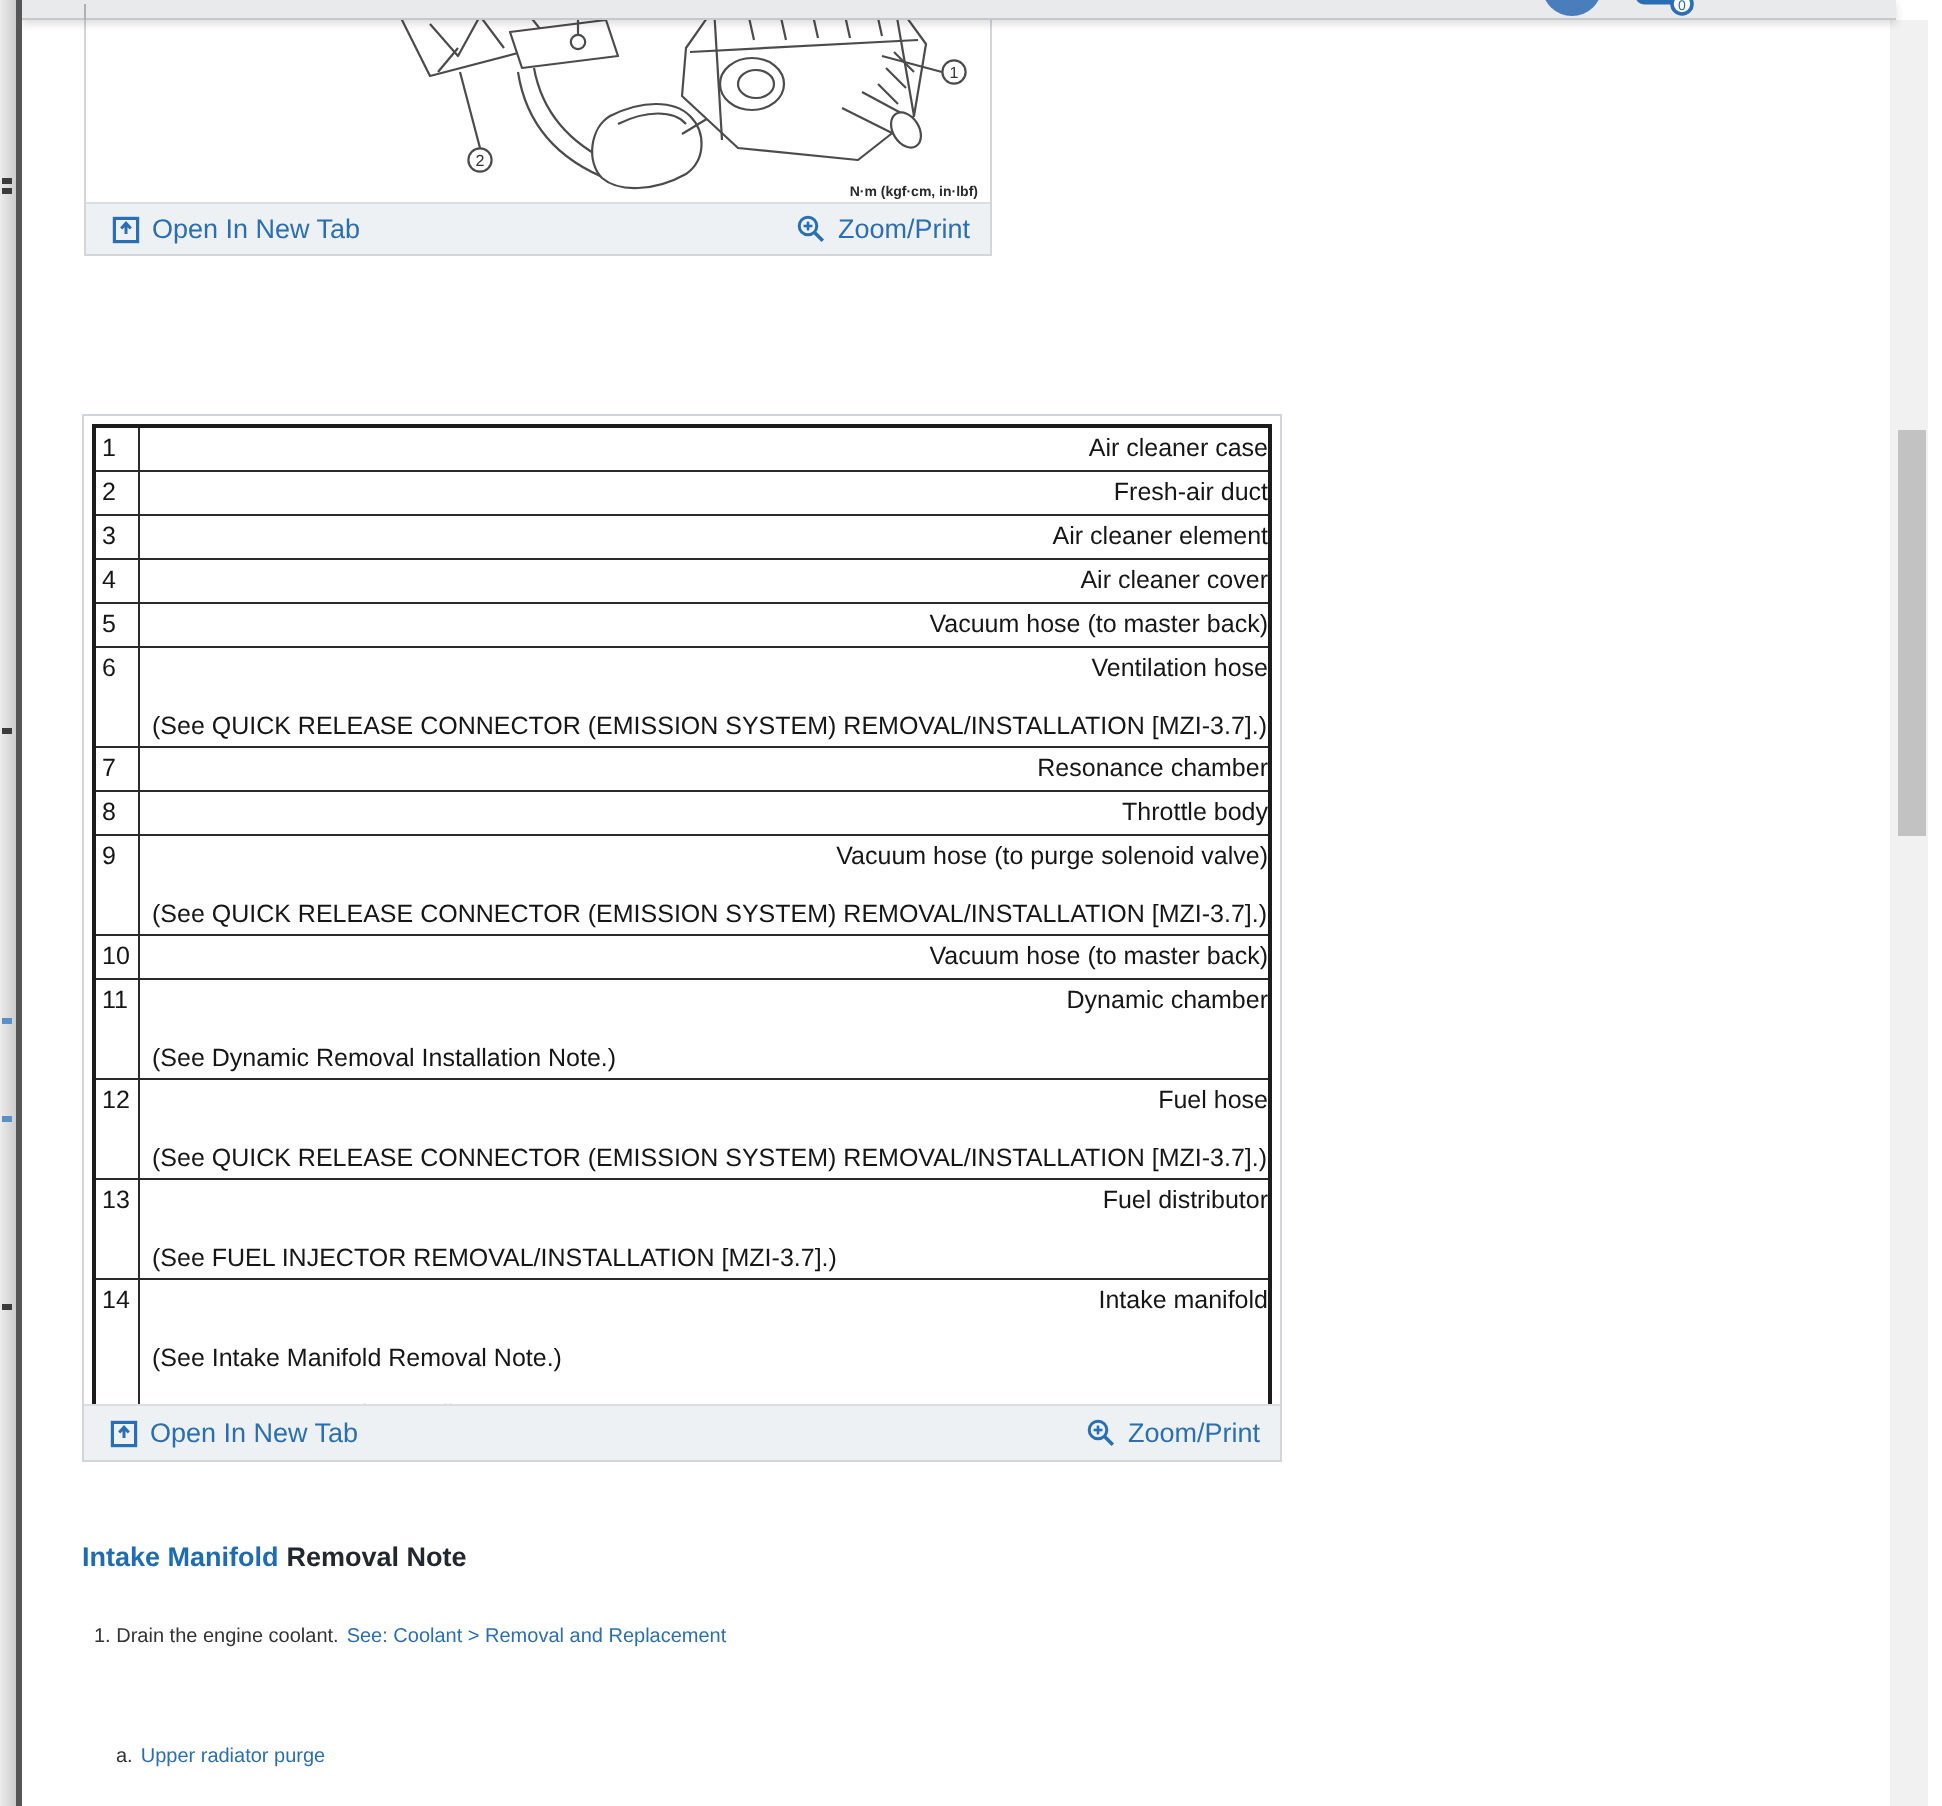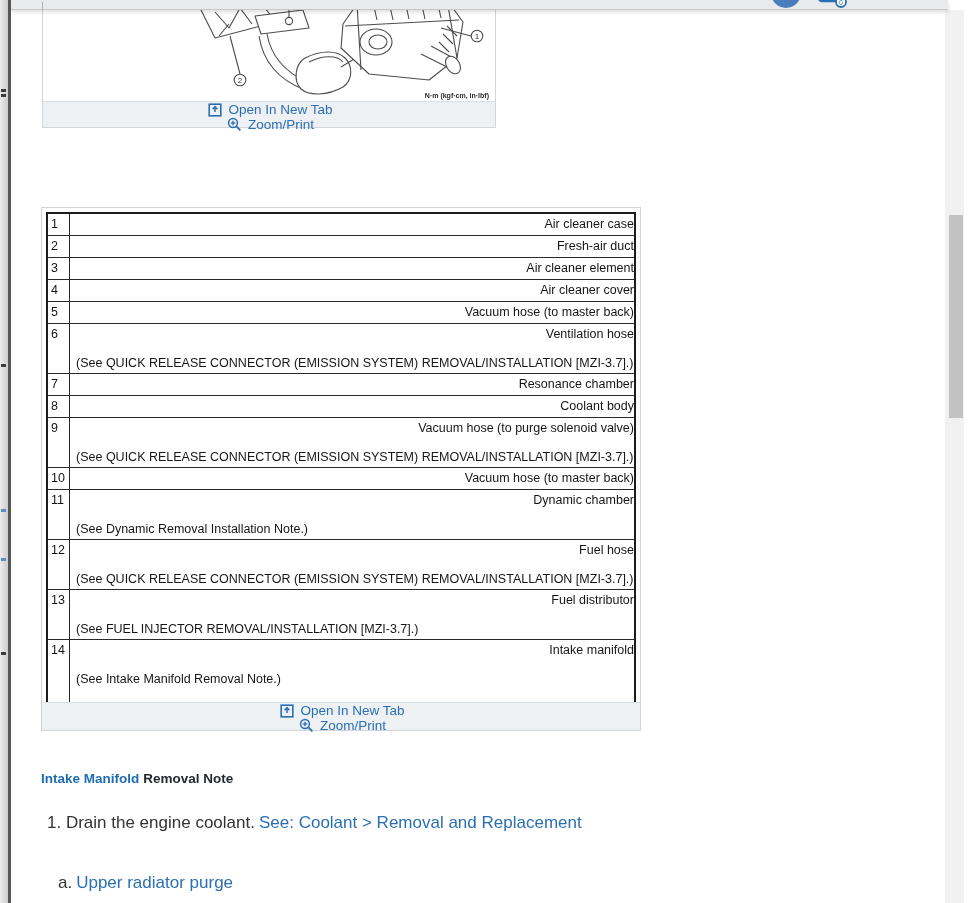--- a/index.html
+++ b/index.html
@@ -26,21 +26,21 @@
   .print-wrap { position:absolute; left:816px; top:-19px; z-index:4; cursor:pointer; }
 
   
   .viewer { position:absolute; background:#ffffff; border:1px solid #d2d6da; z-index:2; }
   .viewer.fig1 { left:42px; top:10px; width:454px; height:118px; border-top:none; }
   .viewer.fig2 { left:41px; top:207px; width:600px; height:524px; }
   .img-area { position:relative; background:#fff; overflow:hidden; }
   .fig1 .img-area { height:91px; }
   .fig2 .img-area { height:494px; padding:4px; }
   .viewer-footer { display:flex; justify-content:space-between; align-items:center;
-    background:#eef1f4; border-top:1px solid #dcdfe2; padding:0 10px 0 13px;flex-direction:column; }
+    background:#eef1f4; border-top:1px solid #dcdfe2; padding:0 10px 0 13px; }
   .fig1 .viewer-footer { height:26px; }
   .fig2 .viewer-footer { height:28px; }
   .viewer-link { display:flex; align-items:center; gap:6px; color:#2b6fb3;
     font-size:13.5px; cursor:pointer; text-decoration:none; }
   .viewer-link svg { display:block; }
 
   
   .parts-table { width:590px; border:2px solid #1c1c1c; background:#fff;
     font-family:"Liberation Sans", sans-serif; color:#161616; }
   .t-row { display:flex; border-top:1px solid #2a2a2a; }
@@ -50,21 +50,21 @@
   .t-body { flex:1; padding-left:6px; overflow:hidden; }
   .t-line { white-space:nowrap; font-size:12.5px; }
   .t-line.main { height:21px; line-height:21px;text-align:right; }
   .t-line.note { height:28px; display:flex; align-items:flex-end; padding-bottom:3px; }
 
   
   .note-heading { position:absolute; left:41px; top:771px; font-size:13.5px;
     font-weight:bold; z-index:2; }
   .note-heading .hlink { color:#1e6cb2; cursor:pointer; }
   .note-heading .hrest { color:#232830; margin-left:4px;text-align:right; }
-  .step { position:absolute; font-size:17px; color:#333333; z-index:2; }
+  .step { position:absolute; font-size:10px; color:#333333; z-index:2; }
   .step .lnk { color:#2b6fb3; cursor:pointer; margin-left:4px; }
   .step1 { left:47px; top:813px; }
   .step2 { left:47px; top:896px;margin-top:26px; }
   .step2a { left:58px; top:873px; }
   .step2a .lnk { margin-left:4px; }
 
   
   .scroll-track { position:absolute; left:945px; top:10px; width:19px; height:893px;
     background:#f1f1f1; z-index:2; }
   .scroll-thumb { position:absolute; left:4px; top:205px; width:14px; height:203px;
@@ -223,21 +223,21 @@
   <div class="t-row">
     <div class="t-num">7</div>
     <div class="t-body">
               <div class="t-line main">Resonance chamber</div>
             </div>
   </div>
 
   <div class="t-row">
     <div class="t-num">8</div>
     <div class="t-body">
-              <div class="t-line main">Coolant body</div>
+              <div class="t-line main">Throttle body</div>
             </div>
   </div>
 
   <div class="t-row">
     <div class="t-num">9</div>
     <div class="t-body">
               <div class="t-line main">Vacuum hose (to purge solenoid valve)</div>
               <div class="t-line note">(See QUICK RELEASE CONNECTOR (EMISSION SYSTEM) REMOVAL/INSTALLATION [MZI-3.7].)</div>
             </div>
   </div>

